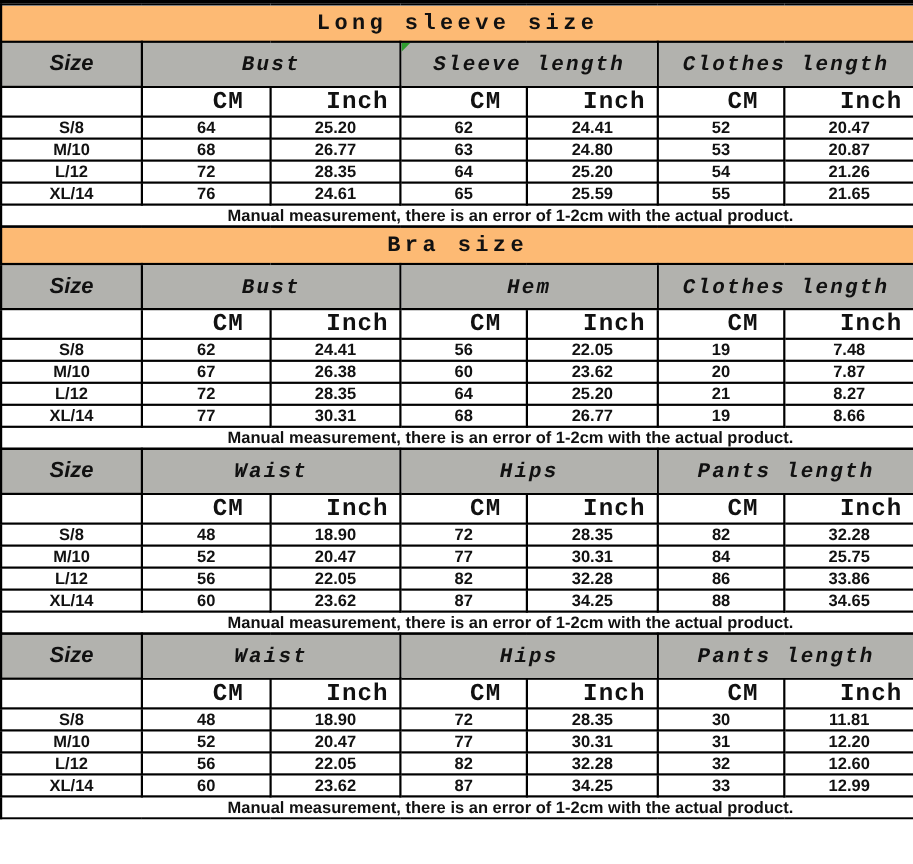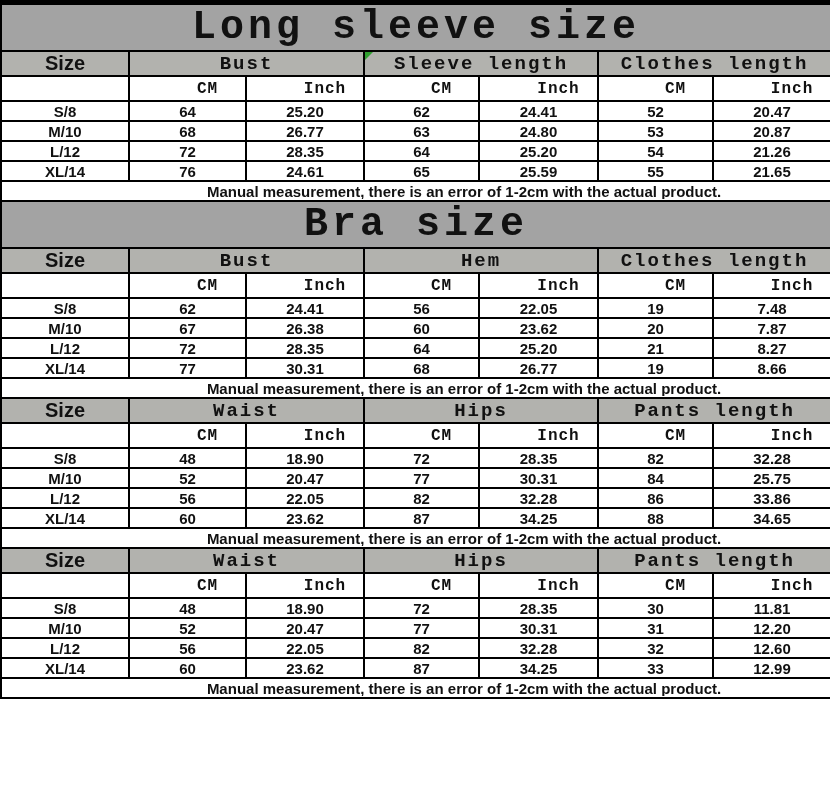--- a/index.html
+++ b/index.html
@@ -28,65 +28,65 @@
     vertical-align: middle;
     white-space: nowrap;
     overflow: hidden;
     padding: 0;
   }
   
   td.title-cell {
     height: 34px;
     font-family: "Liberation Mono", monospace;
     font-weight: bold;
-    font-size: 40px;
+    font-size: 20px;
     letter-spacing: 4px;
-    background: #a3a3a3;
+    background: #fdba74;
     border-bottom: 2px solid var(--border);
   }
   
   tr.head-row td {
-    height: 25px;
+    height: 41px;
     background: var(--header-bg);
+    font-style: italic;
   }
   td.size-head {
     font-family: "Liberation Sans", sans-serif;
     font-weight: bold;
     font-size: 20px;
   }
   td.group-head {
     font-family: "Liberation Mono", monospace;
     font-weight: bold;
     font-size: 19px;
     letter-spacing: 2px;
     position: relative;
   }
   
   tr.sub-row td {
     height: 25px;
     font-family: "Liberation Mono", monospace;
     font-weight: bold;
-    font-size: 16px;
+    font-size: 22px;
     letter-spacing: 1px;
     padding-left: 40px;
   }
   
   tr.data-row td {
     height: 20px;
     font-weight: bold;
     font-size: 15px;
   }
   
   tr.note-row td {
     height: 20px;
     font-weight: bold;
     font-size: 15px;
     text-align: center;
     padding-left: 96px;
-    border-radius: 10px;
   }
   .corner-marker {
     position: absolute;
     left: 0;
     top: 0;
     width: 0;
     height: 0;
     border-top: 8px solid var(--marker-green);
     border-right: 8px solid transparent;
   }

